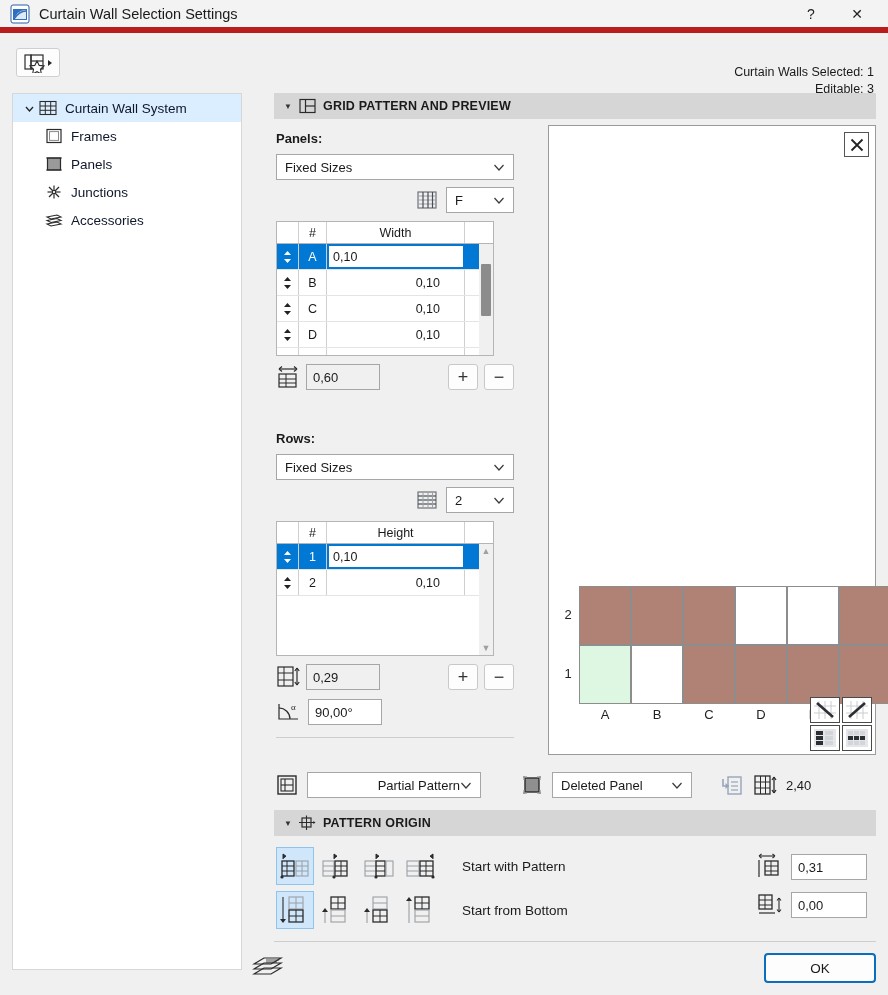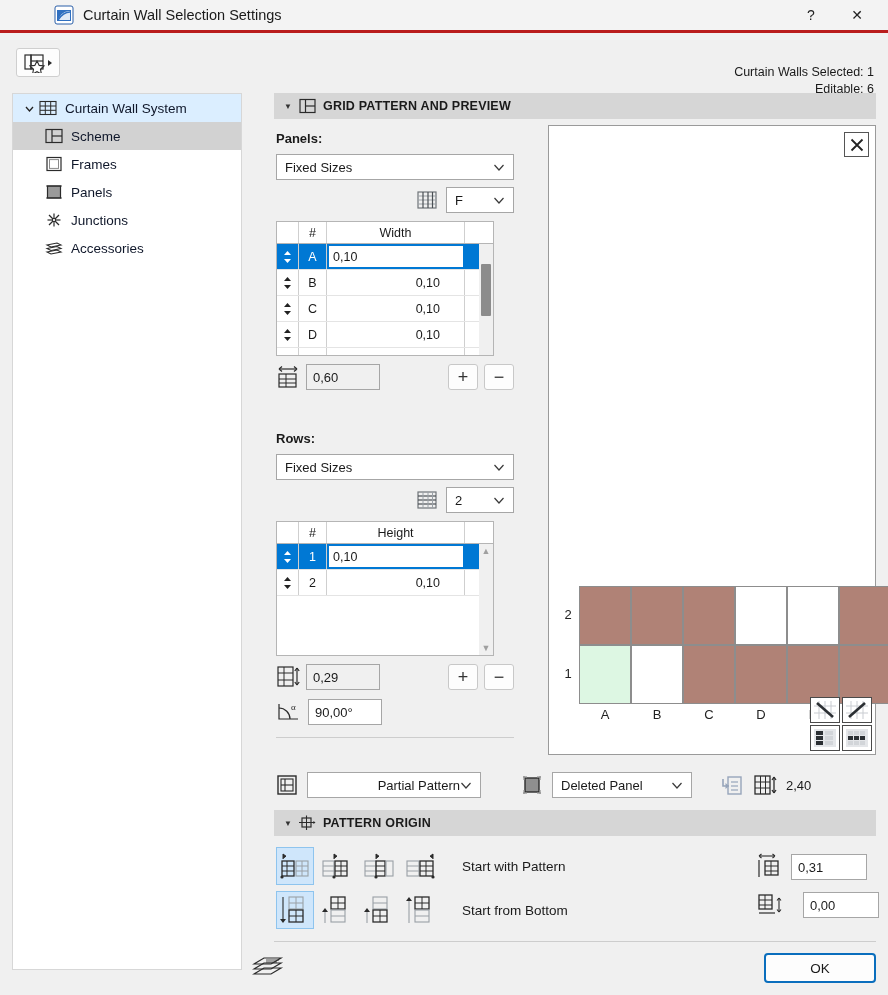--- a/index.html
+++ b/index.html
@@ -11,22 +11,21 @@
     color: #1a1a1a;
     background: #f0f0f0;
     overflow: hidden;
   }
   .window { position: relative; width: 888px; height: 995px; background: #f0f0f0; }
 
   
   .titlebar {
     position: absolute; top: 0; left: 0; width: 888px; height: 33px;
     background: #f3f3f3; display: flex; align-items: center;
-    border-bottom: 3px solid #b91c1c;
-    padding-left: 44px;
+    border-bottom: 6px solid #b91c1c;
   }
   .app-icon { margin-left: 10px; width: 20px; height: 20px; flex: 0 0 auto; }
   .title-text { margin-left: 9px; font-size: 14.5px; color: #1a1a1a; }
   .title-btns { margin-left: auto; display: flex; height: 33px; }
   .title-btn {
     width: 46px; height: 33px; display: flex; align-items: center; justify-content: center;
     font-size: 14px; color: #222; cursor: default;
   }
   .title-btn.close { width: 46px; margin-right: 8px; }
 
@@ -173,21 +172,21 @@
       <rect x="2" y="2" width="6" height="14" fill="none" stroke="#2b2b2b" stroke-width="1.2"></rect>
       <rect x="8" y="2" width="12" height="14" fill="none" stroke="#2b2b2b" stroke-width="1.2"></rect>
       <line x1="8" y1="8" x2="20" y2="8" stroke="#2b2b2b" stroke-width="1.2"></line>
       <path d="M14 8 l2.2 4.4 4.8 .6 -3.5 3.3 .9 4.8 -4.4 -2.4 -4.4 2.4 .9 -4.8 -3.5 -3.3 4.8 -.6 Z" fill="#ffffff" stroke="#2b2b2b" stroke-width="1.1"></path>
       <path d="M25 7 l4 3 -4 3 Z" fill="#2b2b2b"></path>
     </svg>
   </div>
 
   <div class="sel-info">
     <div>Curtain Walls Selected: 1</div>
-    <div>Editable: 6</div>
+    <div>Editable: 3</div>
   </div>
 
   <div class="sidebar">
 
     <div class="side-item root">
       <div class="chev">
         <svg width="11" height="11" viewBox="0 0 11 11">
             <path d="M2 4 L5.5 8 L9 4" stroke="#222" stroke-width="1.3" fill="none"></path>
           </svg>
       </div>
@@ -196,30 +195,20 @@
           <rect x="1" y="1.5" width="16" height="13" fill="none" stroke="#2b2b2b" stroke-width="1.1"></rect>
           <line x1="1" y1="6" x2="17" y2="6" stroke="#2b2b2b" stroke-width="1"></line>
           <line x1="1" y1="10.3" x2="17" y2="10.3" stroke="#2b2b2b" stroke-width="1"></line>
           <line x1="6.3" y1="1.5" x2="6.3" y2="14.5" stroke="#2b2b2b" stroke-width="1"></line>
           <line x1="11.7" y1="1.5" x2="11.7" y2="14.5" stroke="#2b2b2b" stroke-width="1"></line>
         </svg>
       </div>
       <span>Curtain Wall System</span>
     </div>
 
-    <div class="side-item child active">
-      <div class="sicon">
-        <svg width="18" height="16" viewBox="0 0 18 16">
-          <rect x="1" y="1.5" width="16" height="13" fill="none" stroke="#2b2b2b" stroke-width="1.2"></rect>
-          <line x1="7" y1="1.5" x2="7" y2="14.5" stroke="#2b2b2b" stroke-width="1.2"></line>
-          <line x1="7" y1="8" x2="17" y2="8" stroke="#2b2b2b" stroke-width="1.2"></line>
-        </svg>
-      </div>
-      <span>Scheme</span>
-    </div>
 
     <div class="side-item child">
       <div class="sicon">
         <svg width="18" height="16" viewBox="0 0 18 16">
           <rect x="2" y="1.5" width="14" height="13" fill="none" stroke="#2b2b2b" stroke-width="1.2"></rect>
           <rect x="4.5" y="3.6" width="9" height="8.8" fill="none" stroke="#8a8a8a" stroke-width="1"></rect>
         </svg>
       </div>
       <span>Frames</span>
     </div>
@@ -818,21 +807,21 @@
         <line x1="10" y1="13" x2="23" y2="13" stroke="#2b2b2b" stroke-width="1"></line>
         <line x1="10" y1="18" x2="23" y2="18" stroke="#2b2b2b" stroke-width="1"></line>
         <line x1="16" y1="8" x2="16" y2="22" stroke="#2b2b2b" stroke-width="1"></line>
       </svg>
     </div>
     <div class="txtfield" style="width:76px;">
       <span>0,31</span>
     </div>
   </div>
 
-  <div style="position:absolute;left:755px;top:891px;display:flex;align-items:center;gap:20px;">
+  <div style="position:absolute;left:755px;top:891px;display:flex;align-items:center;gap:8px;">
     <div>
       <svg width="28" height="28" viewBox="0 0 28 28">
         <rect x="4" y="4" width="13" height="14" fill="none" stroke="#2b2b2b" stroke-width="1.3"></rect>
         <line x1="4" y1="9" x2="17" y2="9" stroke="#2b2b2b" stroke-width="1"></line>
         <line x1="4" y1="14" x2="17" y2="14" stroke="#2b2b2b" stroke-width="1"></line>
         <line x1="10" y1="4" x2="10" y2="18" stroke="#2b2b2b" stroke-width="1"></line>
         <line x1="4" y1="22" x2="20" y2="22" stroke="#2b2b2b" stroke-width="1.2"></line>
         <path d="M24 7 V21" stroke="#2b2b2b" stroke-width="1.1"></path>
         <path d="M24 7 L22 9.5 M24 7 L26 9.5 M24 21 L22 18.5 M24 21 L26 18.5" stroke="#2b2b2b" stroke-width="1.1" fill="none"></path>
       </svg>

